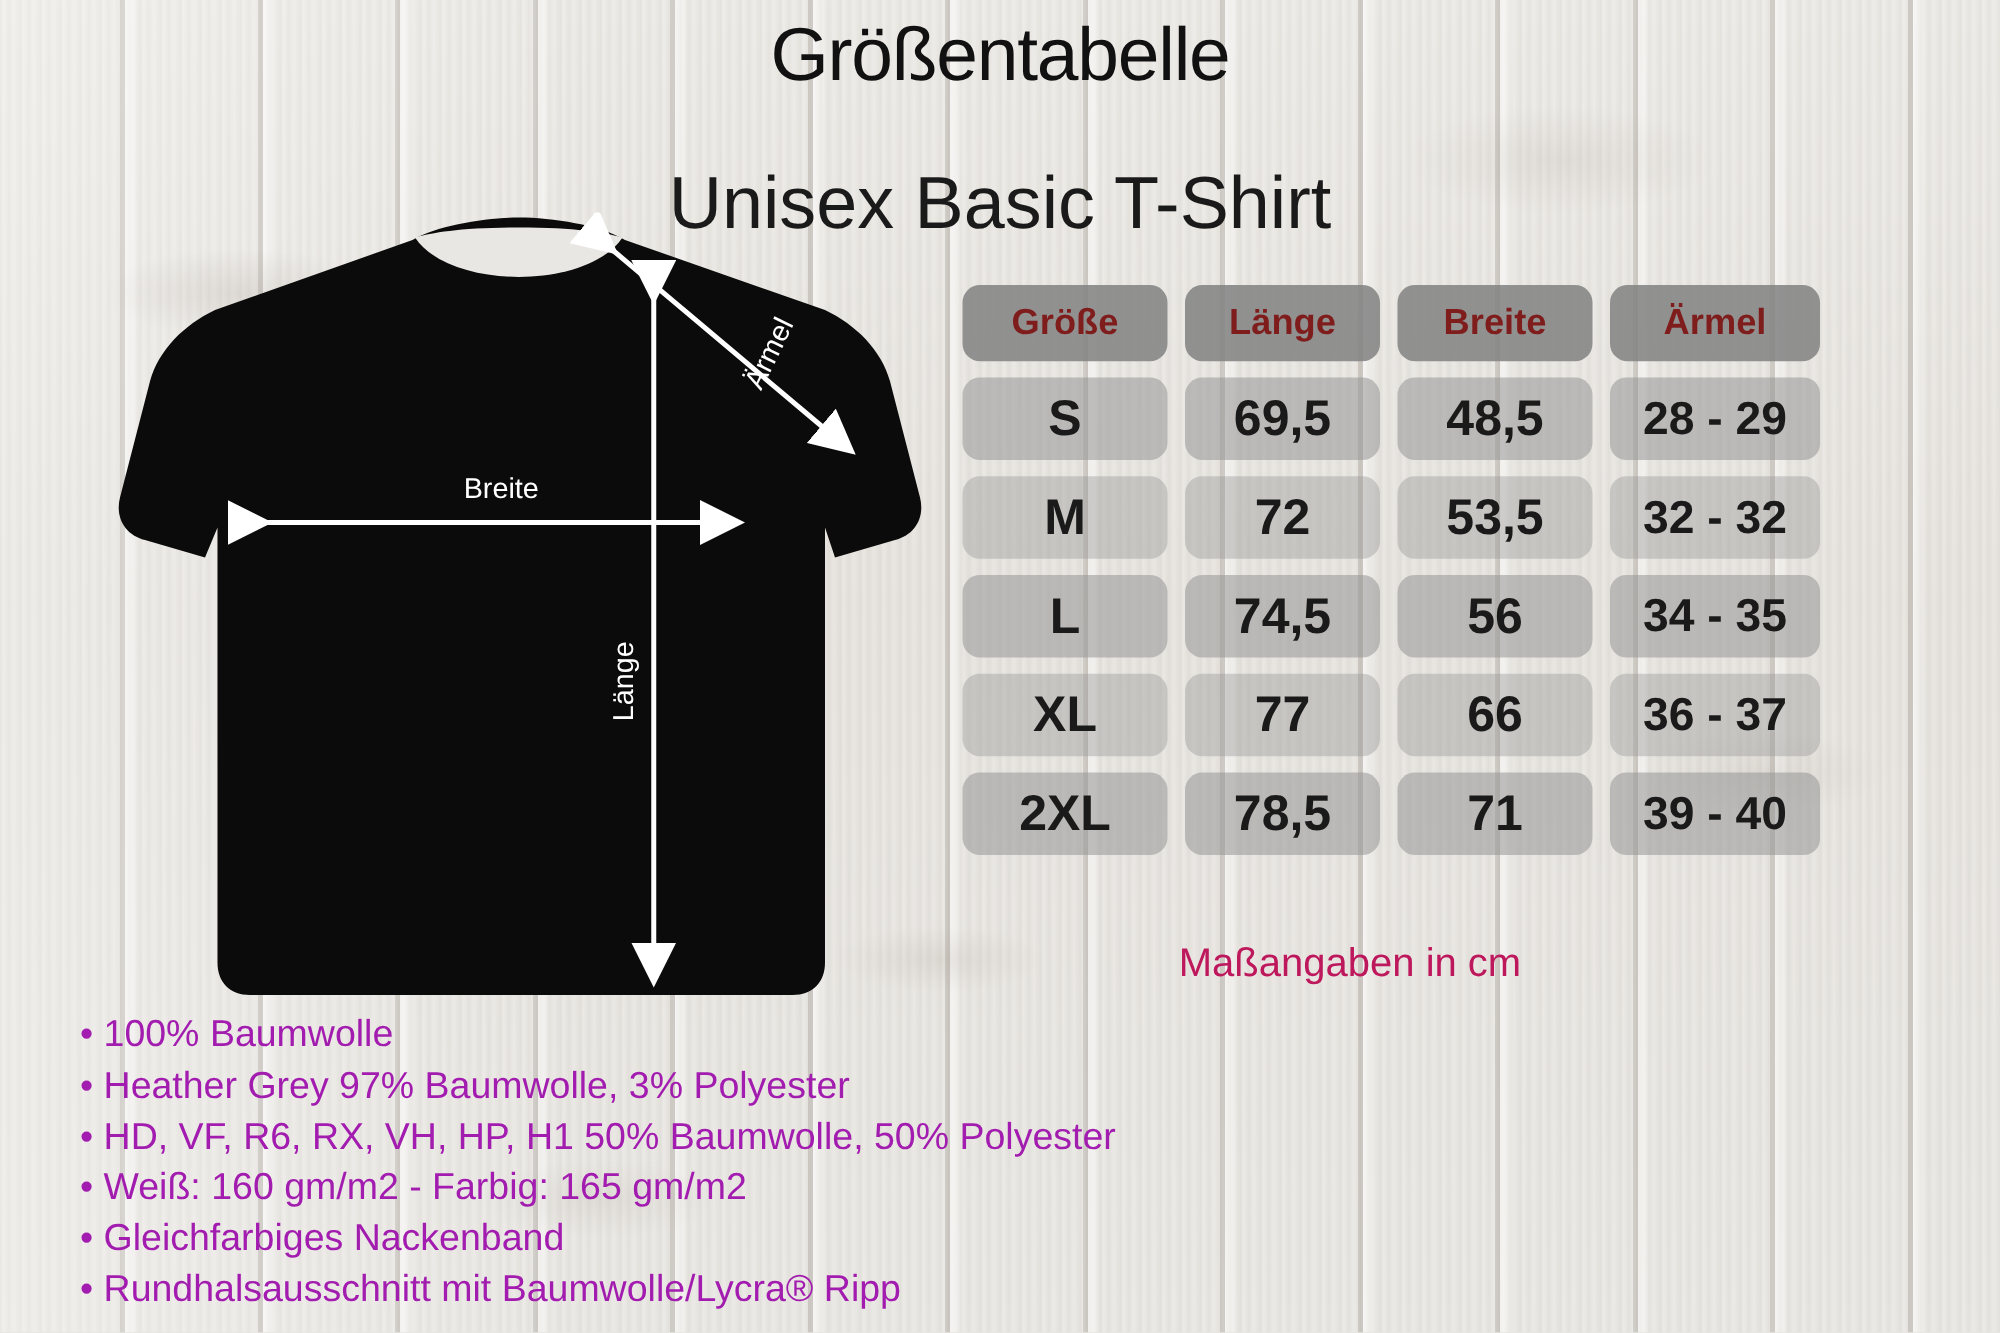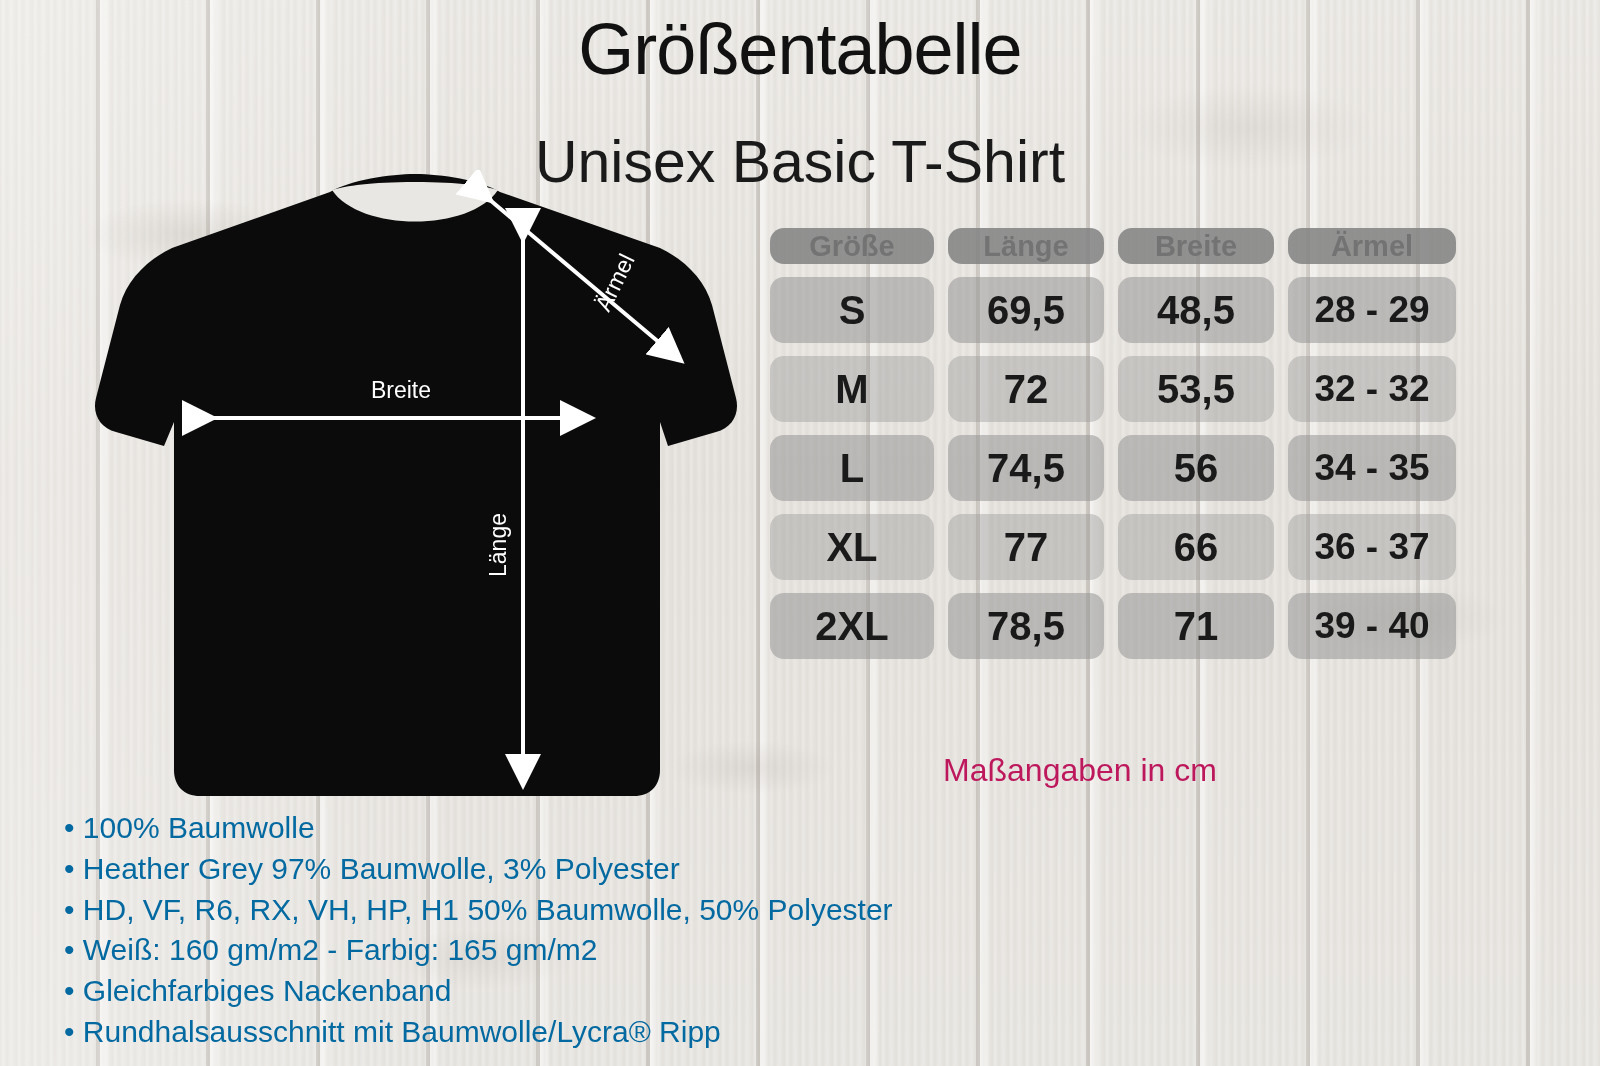--- a/index.html
+++ b/index.html
@@ -55,21 +55,21 @@
       linear-gradient(90deg, rgba(255,255,255,0.25), rgba(255,255,255,0) 30%);
   }
 
   
   #title {
     position: absolute;
     top: 12px;
     left: 0;
     width: 1600px;
     text-align: center;
-    font-size: 72px;
+    font-size: 60px;
     line-height: 1.05;
     color: #111;
     font-weight: 400;
     letter-spacing: -1px;
   }
   #subtitle {
     position: absolute;
     top: 128px;
     left: 0;
     width: 1600px;
@@ -114,34 +114,34 @@
     justify-content: center;
     color: #1a1a1a;
     font-weight: bold;
   }
   .c-size   { width: 164px; }
   .c-len    { width: 156px; }
   .c-wid    { width: 156px; }
   .c-slv    { width: 168px; }
 
   .head .cell {
-    height: 36px;
+    height: 61px;
     background: rgba(132,132,132,0.88);
     font-size: 29px;
-    color: #737373;
+    color: #7f1d1d;
   }
   .body .cell {
     height: 66px;
     background: rgba(150,150,150,0.55);
     font-size: 40px;
   }
   .body.alt .cell {
     background: rgba(150,150,150,0.40);
   }
-  .body .c-slv { font-size: 37px; }
+  .body .c-slv { font-size: 37px; border-radius: 13px; }
 
   #units {
     position: absolute;
     left: 770px;
     top: 752px;
     width: 620px;
     text-align: center;
     font-size: 32px;
     color: #be185d;
   }
@@ -149,21 +149,21 @@
   
   #bullets {
     position: absolute;
     left: 64px;
     top: 808px;
     width: 1000px;
   }
   #bullets div {
     font-size: 30px;
     line-height: 1.36;
-    color: #0369a1;
+    color: #a21caf;
     white-space: nowrap;
   }
 </style>
 </head>
 <body>
 
 <div id="page">
 
   <div id="wood"></div>
 

